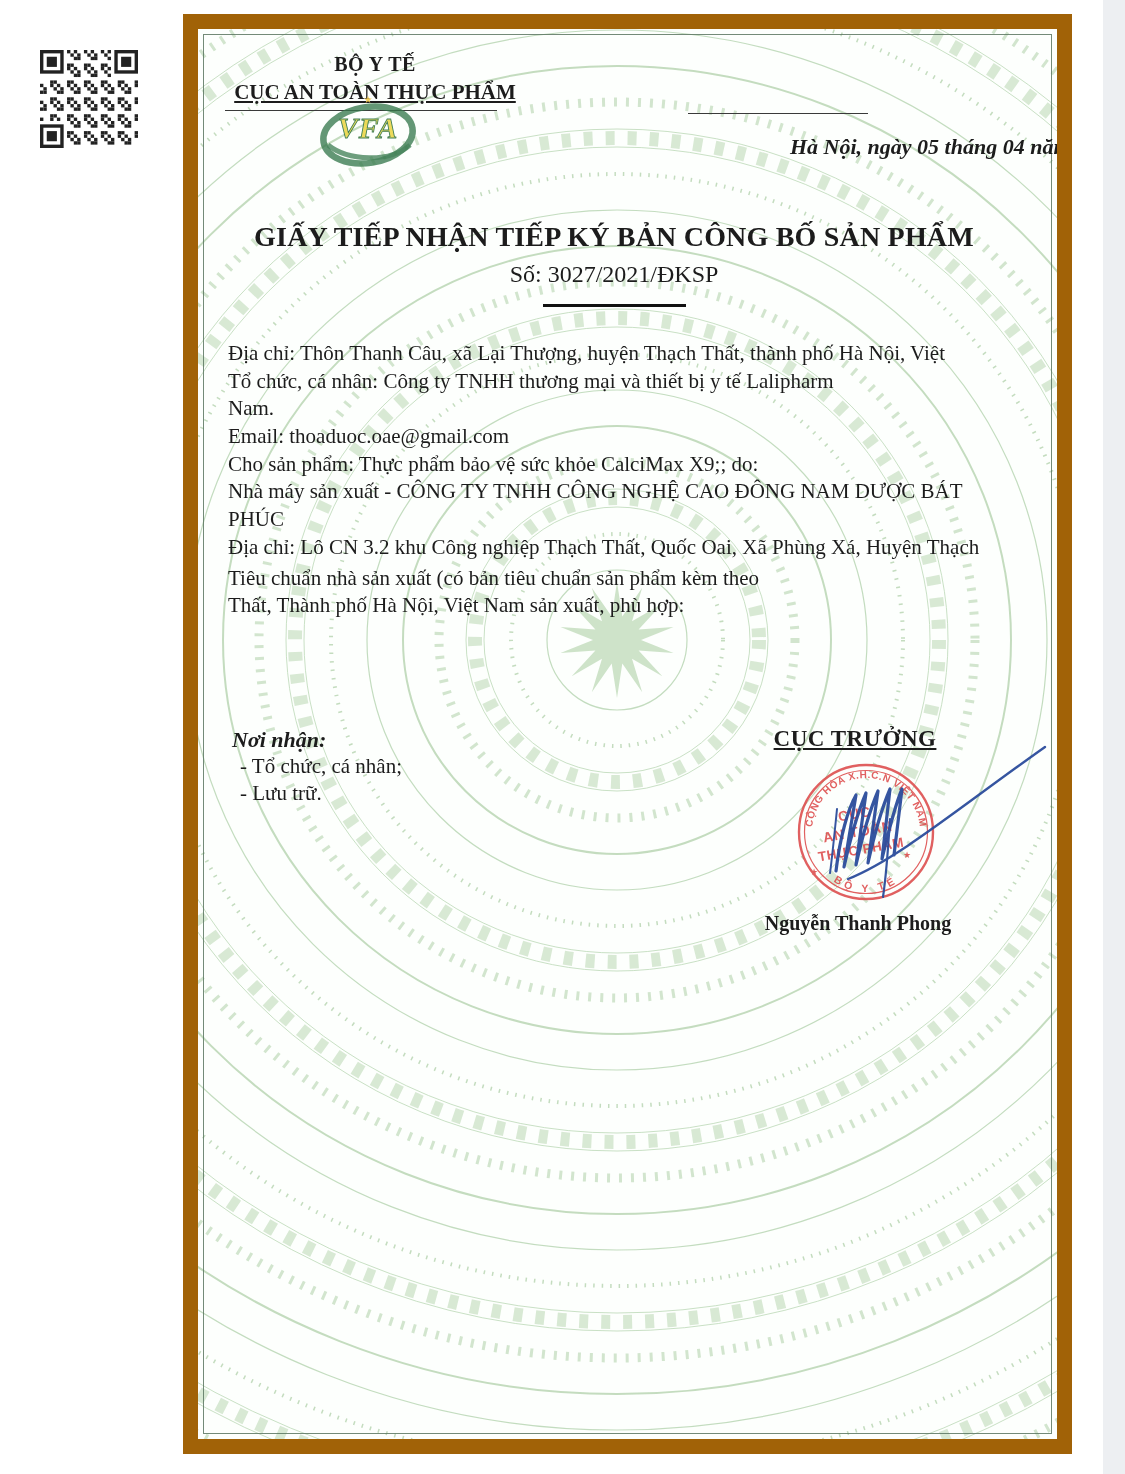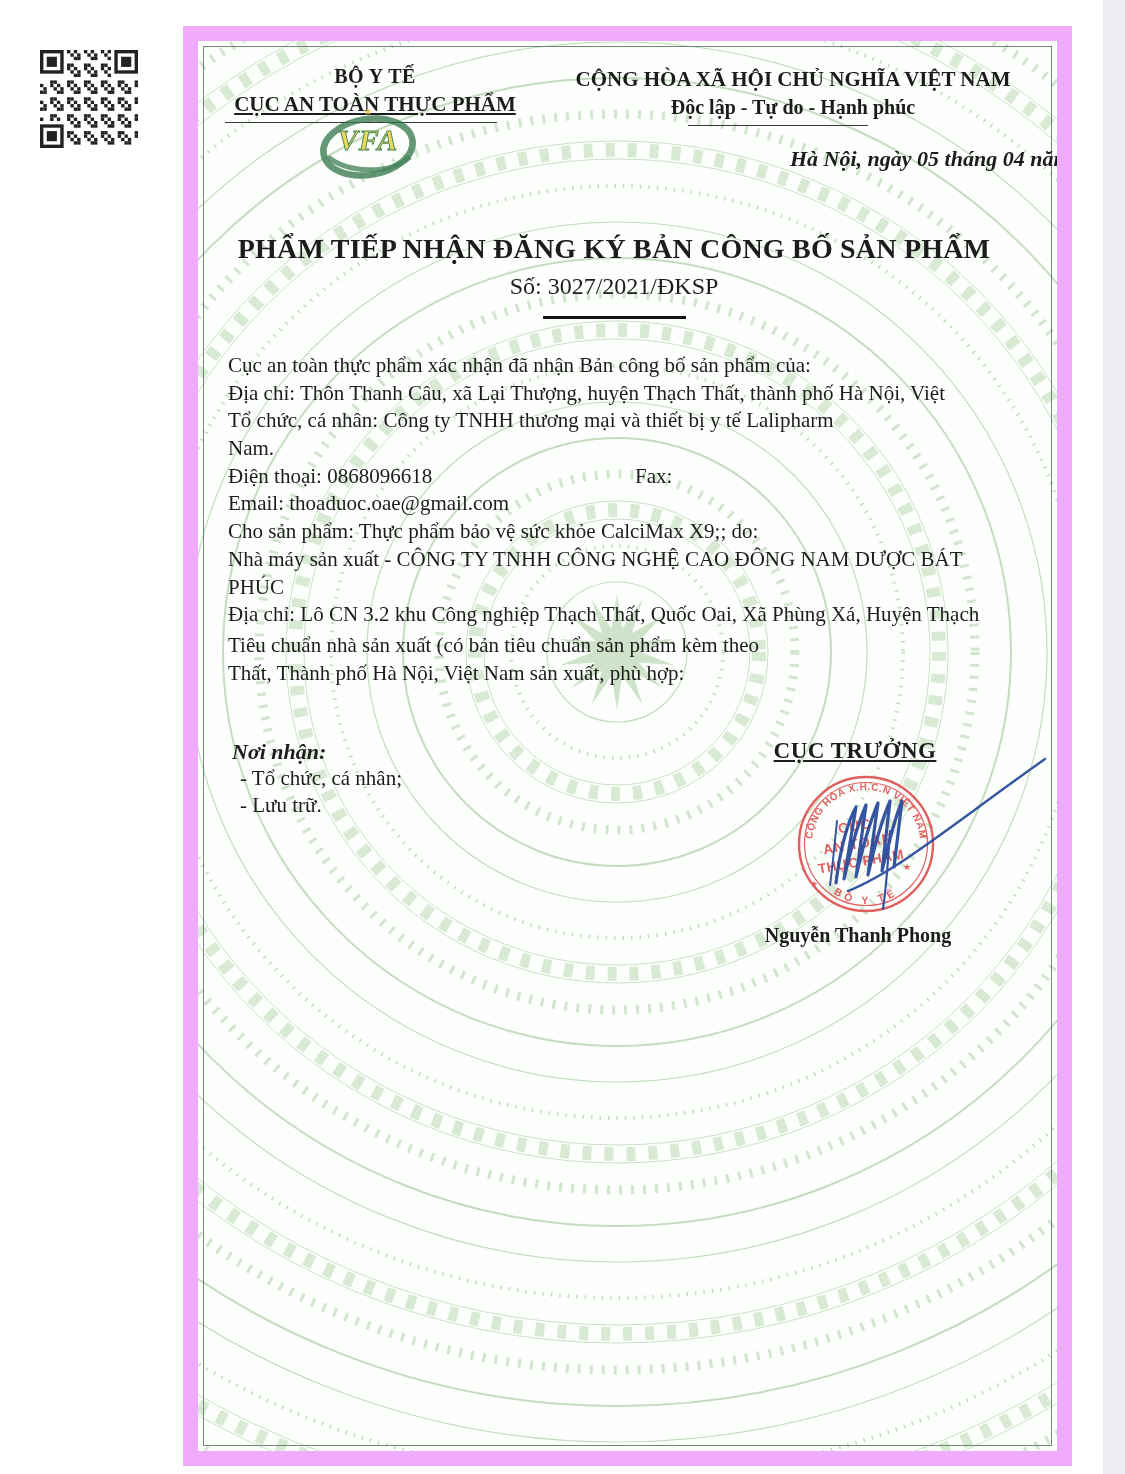--- a/index.html
+++ b/index.html
@@ -1,20 +1,20 @@
 <!DOCTYPE html>
 <html><head>
 <meta charset="utf-8">
 <style>
   html,body{margin:0;padding:0;}
   body{width:1125px;height:1474px;background:#ffffff;font-family:"Liberation Serif","DejaVu Serif",serif;}
   .page{position:relative;width:1125px;height:1474px;background:#ffffff;overflow:hidden;}
   .right-strip{position:absolute;top:0;height:1474px;left:1103px;width:22px;background:#edeff2;}
   .qr{position:absolute;left:40px;top:50px;width:98px;height:98px;}
-  .cert{position:absolute;left:183px;top:14px;width:889px;height:1440px;background:#f0abfc;margin-top:12px;}
+  .cert{position:absolute;left:183px;top:14px;width:889px;height:1440px;background:#a16207;}
   .paper{position:absolute;left:15px;top:15px;right:15px;bottom:15px;background:#fdfffd;overflow:hidden;}
   .inner-line{position:absolute;left:5px;top:5px;right:5px;bottom:5px;border:1.5px solid rgba(90,118,96,.85);pointer-events:none;z-index:2;}
   .drum{position:absolute;left:0;top:0;width:859px;height:1410px;z-index:0;pointer-events:none;}
   .layer{position:absolute;z-index:3;color:#1c1c1c;}
   .hdr-left{left:27px;top:24px;width:300px;text-align:center;}
   .hdr-left .l1{font-size:20px;font-weight:bold;letter-spacing:.5px;}
   .hdr-left .l2{font-size:21px;font-weight:bold;margin-top:4px;white-space:nowrap;text-decoration:underline;}
   .hdr-rule-left{position:absolute;left:27px;top:81px;width:272px;border-top:1.6px solid #3a3a3a;z-index:3;}
   .logo-svg{position:absolute;left:100px;top:60px;z-index:4;}
   .hdr-right{left:375px;top:26px;width:440px;text-align:center;}
@@ -314,44 +314,35 @@
       <div class="hdr-rule-left"></div>
       <svg class="logo-svg" width="140" height="92" viewBox="0 0 140 92">
         <g opacity="0.9">
           <ellipse cx="70" cy="46" rx="45" ry="28" fill="none" stroke="#35784b" stroke-width="6.5" transform="rotate(-9 70 46)" opacity="0.85"></ellipse>
           <path d="M30,56 C50,72 92,74 112,56" fill="none" stroke="#35784b" stroke-width="5" opacity="0.8"></path>
           <text x="70" y="42" text-anchor="middle" dominant-baseline="middle" font-size="30" font-style="italic" font-weight="bold" fill="#ecd74a" stroke="#2f7346" stroke-width="0.9" letter-spacing="1">VFA</text>
           <text x="70" y="14" text-anchor="middle" font-size="10" fill="#f2c94c">★</text>
         </g>
       </svg>
 
-      <div class="layer hdr-right">
-        <div class="l1">CỘNG HÒA XÃ HỘI CHỦ NGHĨA VIỆT NAM</div>
-        <div class="l2">Độc lập - Tự do - Hạnh phúc</div>
-      </div>
       <div class="hdr-rule-right"></div>
       <div class="layer date-line">
         <span class="date-inner">Hà Nội, ngày 05 tháng 04 năm 2021</span>
       </div>
 
       <div class="layer title-wrap">
-        <div class="title-main">PHẨM TIẾP NHẬN ĐĂNG KÝ BẢN CÔNG BỐ SẢN PHẨM</div>
+        <div class="title-main">GIẤY TIẾP NHẬN TIẾP KÝ BẢN CÔNG BỐ SẢN PHẨM</div>
         <div class="title-num">Số: 3027/2021/ĐKSP</div>
         <div class="title-rule"></div>
       </div>
 
       <div class="layer body-block">
-        <div class="bline">Cục an toàn thực phẩm xác nhận đã nhận Bản công bố sản phẩm của:</div>
         <div class="bline">Địa chỉ: Thôn Thanh Câu, xã Lại Thượng, huyện Thạch Thất, thành phố Hà Nội, Việt</div>
         <div class="bline">Tổ chức, cá nhân: Công ty TNHH thương mại và thiết bị y tế Lalipharm</div>
         <div class="bline">Nam.</div>
-        <div class="bline phone-row">
-          <span>Điện thoại: 0868096618</span>
-          <span class="fax">Fax:</span>
-        </div>
         <div class="bline">Email: thoaduoc.oae@gmail.com</div>
         <div class="bline">Cho sản phẩm: Thực phẩm bảo vệ sức khỏe CalciMax X9;; do:</div>
         <div class="bline">Nhà máy sản xuất - CÔNG TY TNHH CÔNG NGHỆ CAO ĐÔNG NAM DƯỢC BÁT</div>
         <div class="bline">PHÚC</div>
         <div class="bline">Địa chỉ: Lô CN 3.2 khu Công nghiệp Thạch Thất, Quốc Oai, Xã Phùng Xá, Huyện Thạch</div>
         <div class="bline gap1">Tiêu chuẩn nhà sản xuất (có bản tiêu chuẩn sản phẩm kèm theo</div>
         <div class="bline">Thất, Thành phố Hà Nội, Việt Nam sản xuất, phù hợp:</div>
       </div>
 
       <div class="layer recips">

